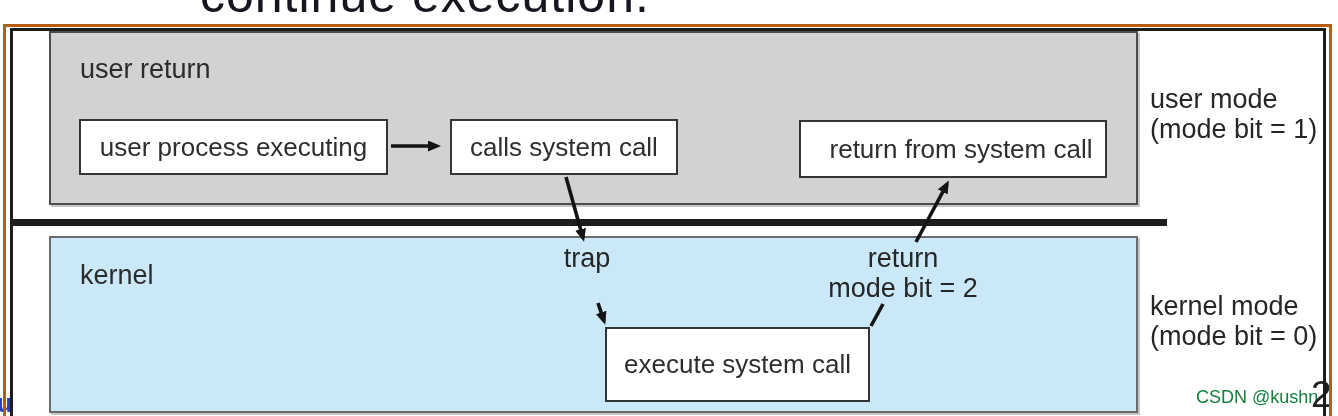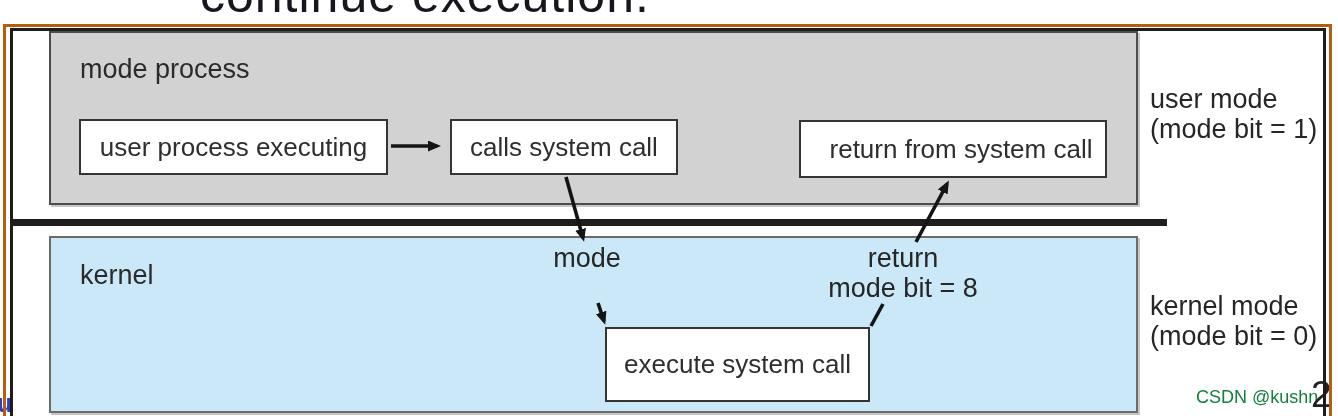--- a/index.html
+++ b/index.html
@@ -63,36 +63,36 @@
 </head>
 <body>
 
 <div id="stage">
 
   <div class="slide-title">continue execution.</div>
 
   <div class="region user"></div>
   <div class="region kernel"></div>
 
-  <div class="region-label user">mode process</div>
+  <div class="region-label user">user return</div>
   <div class="region-label kernel">kernel</div>
 
   <div class="separator"></div>
 
   <div class="step b">calls system call</div>
   <div class="step a">user process executing</div>
   <div class="step c">return from system call</div>
   <div class="step d">execute system call</div>
 
   <div class="note trap">
-    <div>mode</div>
+    <div>trap</div>
   </div>
   <div class="note return">
     <div>return</div>
-    <div>mode bit = 8</div>
+    <div>mode bit = 2</div>
   </div>
 
   <div class="mode-label user">
     <div>user mode</div>
     <div>(mode bit = 1)</div>
   </div>
   <div class="mode-label kernel">
     <div>kernel mode</div>
     <div>(mode bit = 0)</div>
   </div>

